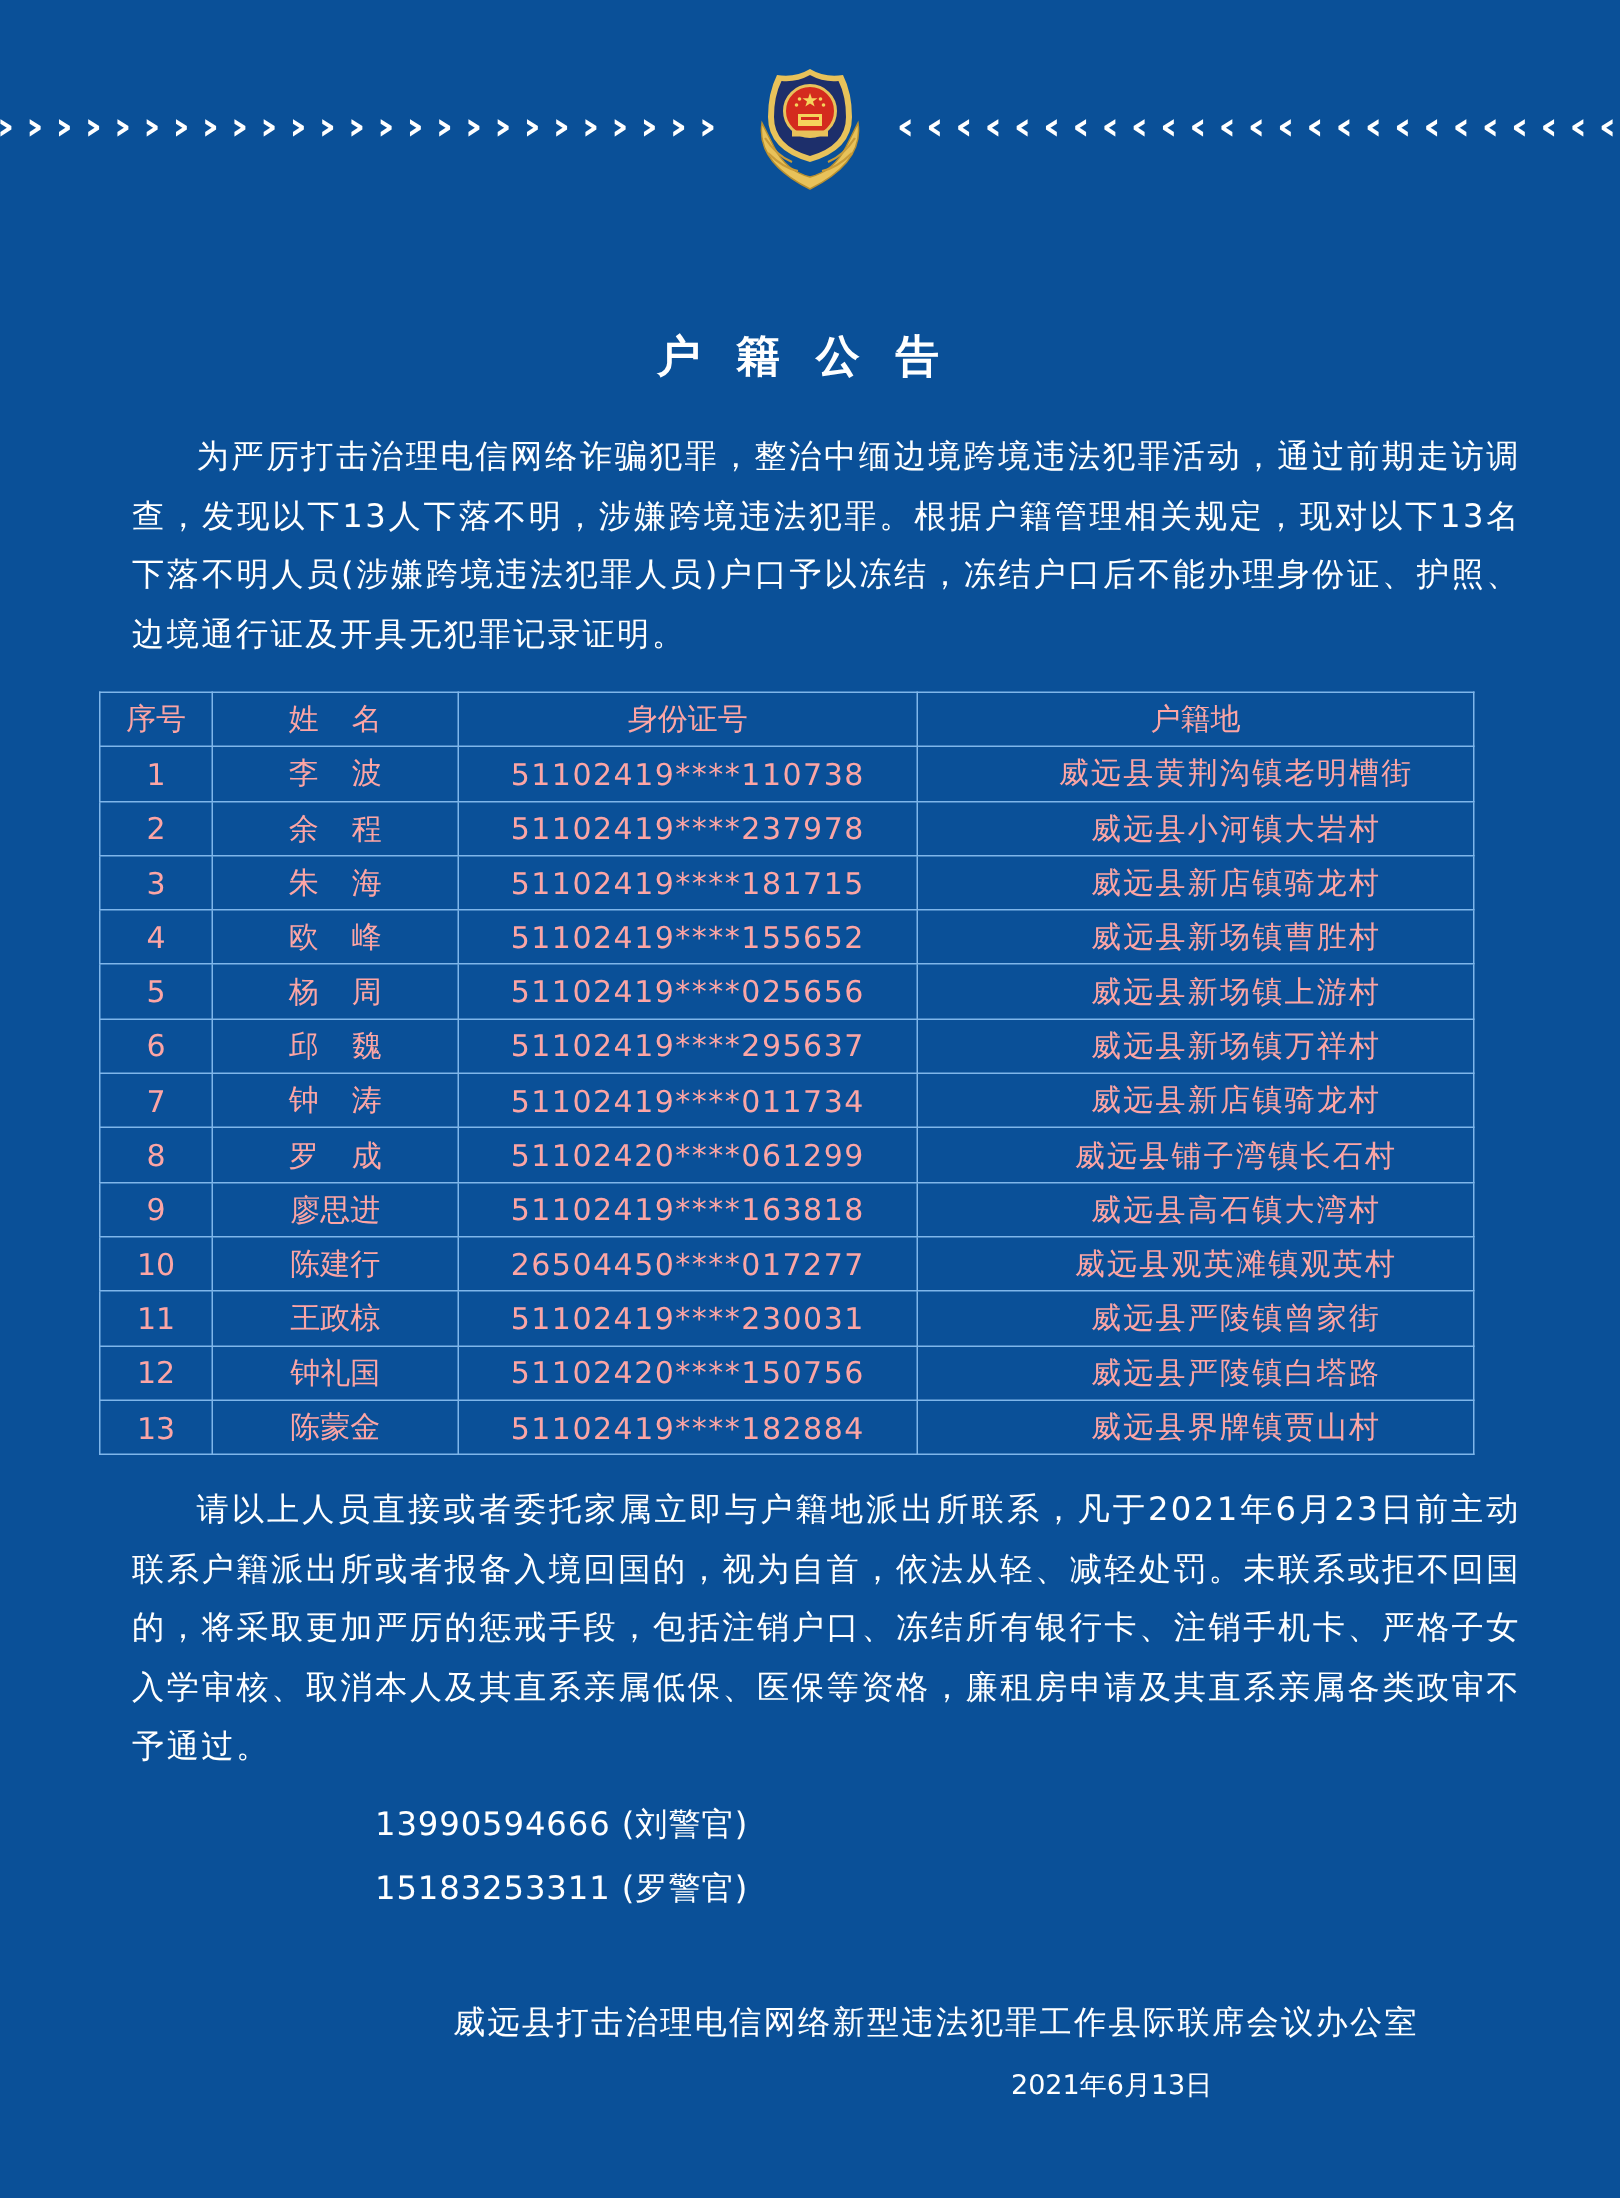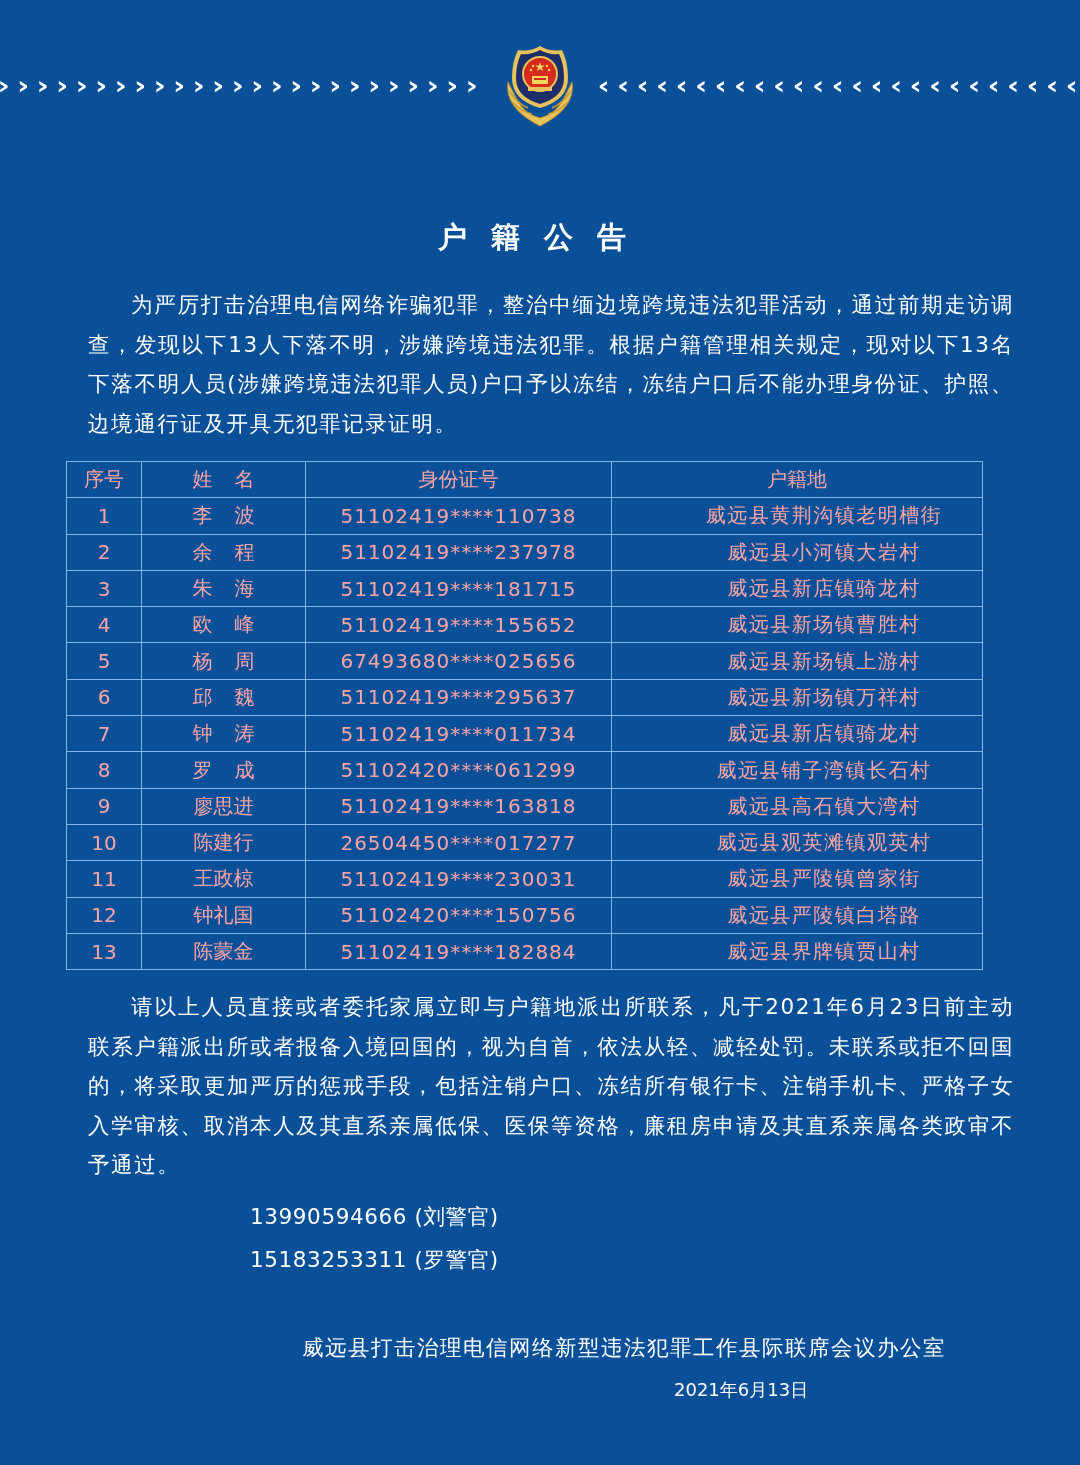--- a/index.html
+++ b/index.html
@@ -186,21 +186,21 @@
         </tr>
         <tr>
           <td>4</td>
           <td class="name"><span class="name-spaced">欧峰</span></td>
           <td class="id">51102419****155652</td>
           <td class="addr">威远县新场镇曹胜村</td>
         </tr>
         <tr>
           <td>5</td>
           <td class="name"><span class="name-spaced">杨周</span></td>
-          <td class="id">67493680****025656</td>
+          <td class="id">51102419****025656</td>
           <td class="addr">威远县新场镇上游村</td>
         </tr>
         <tr>
           <td>6</td>
           <td class="name"><span class="name-spaced">邱魏</span></td>
           <td class="id">51102419****295637</td>
           <td class="addr">威远县新场镇万祥村</td>
         </tr>
         <tr>
           <td>7</td>

